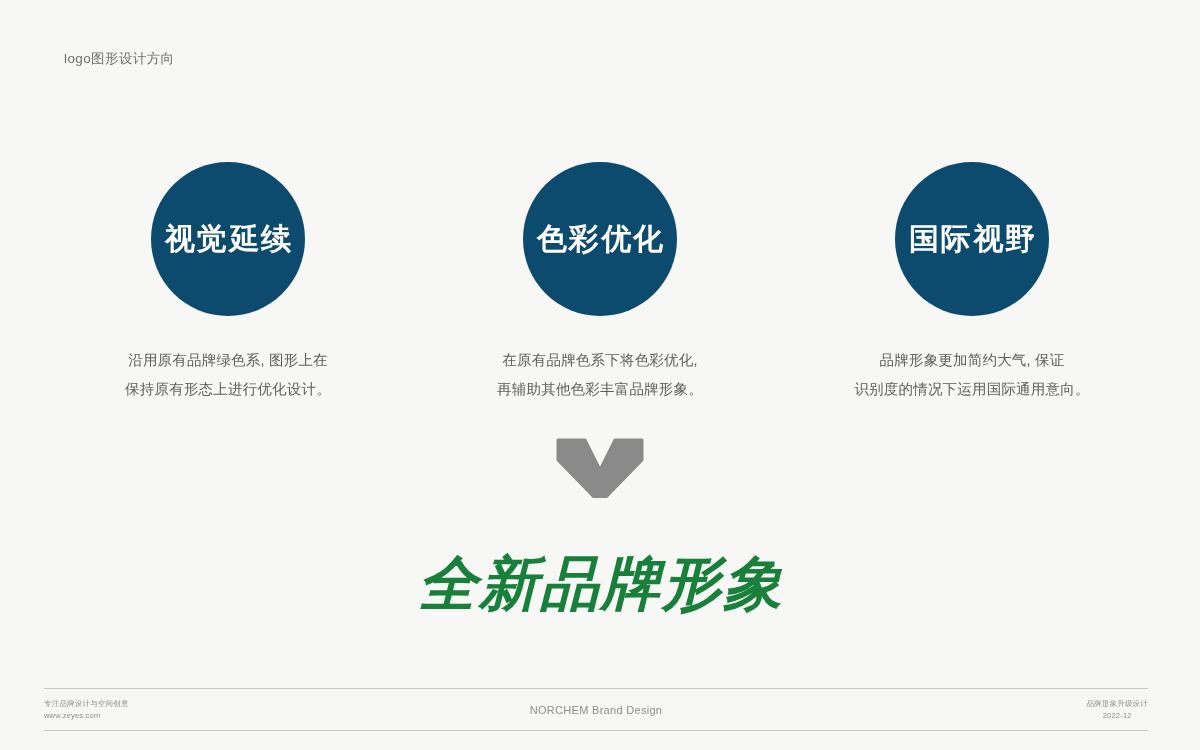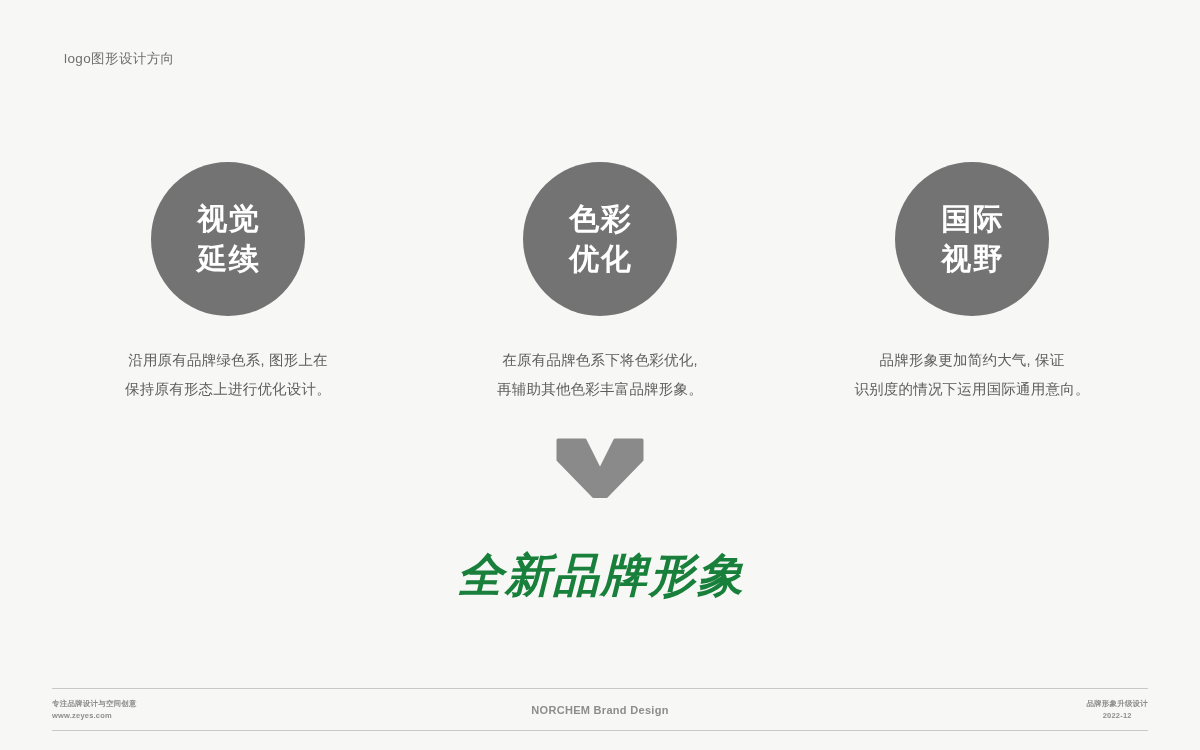--- a/index.html
+++ b/index.html
@@ -47,23 +47,23 @@
   .pillar {
     width: 352px;
     display: flex;
     flex-direction: column;
     align-items: center;
   }
   .pillar-circle {
     width: 154px;
     height: 154px;
     border-radius: 50%;
-    background: #737373;
-    display: flex;
-    flex-direction: column;
+    background: #0c4a6e;
+    display: flex;
+    flex-direction: row;
     align-items: center;
     justify-content: center;
     box-sizing: border-box;
     text-align: center;
   }
   .pillar-circle .cline {
     color: #ffffff;
     font-size: 30px;
     font-weight: 700;
     line-height: 1.34;
@@ -97,41 +97,40 @@
   }
 
   
   .headline {
     position: absolute;
     left: 0;
     right: 0;
     top: 545px;
     text-align: center;
     color: #19803c;
-    font-size: 46px;
+    font-size: 59px;
     font-weight: 700;
     letter-spacing: 2px;
     text-indent: 2px;
     font-style: italic;
     white-space: nowrap;
   }
 
   
   .footer {
     position: absolute;
-    left: 52px;
+    left: 44px;
     right: 52px;
     top: 688px;
     height: 41px;
     border-top: 1px solid #c9c9c9;
     border-bottom: 1px solid #c9c9c9;
     display: flex;
     align-items: center;
     justify-content: space-between;
-    font-weight: bold;
   }
   .footer-left {
     font-size: 7.5px;
     line-height: 1.55;
     color: #8d8d8d;
     letter-spacing: 0.2px;
     white-space: nowrap;
   }
   .footer-center {
     font-size: 11px;

